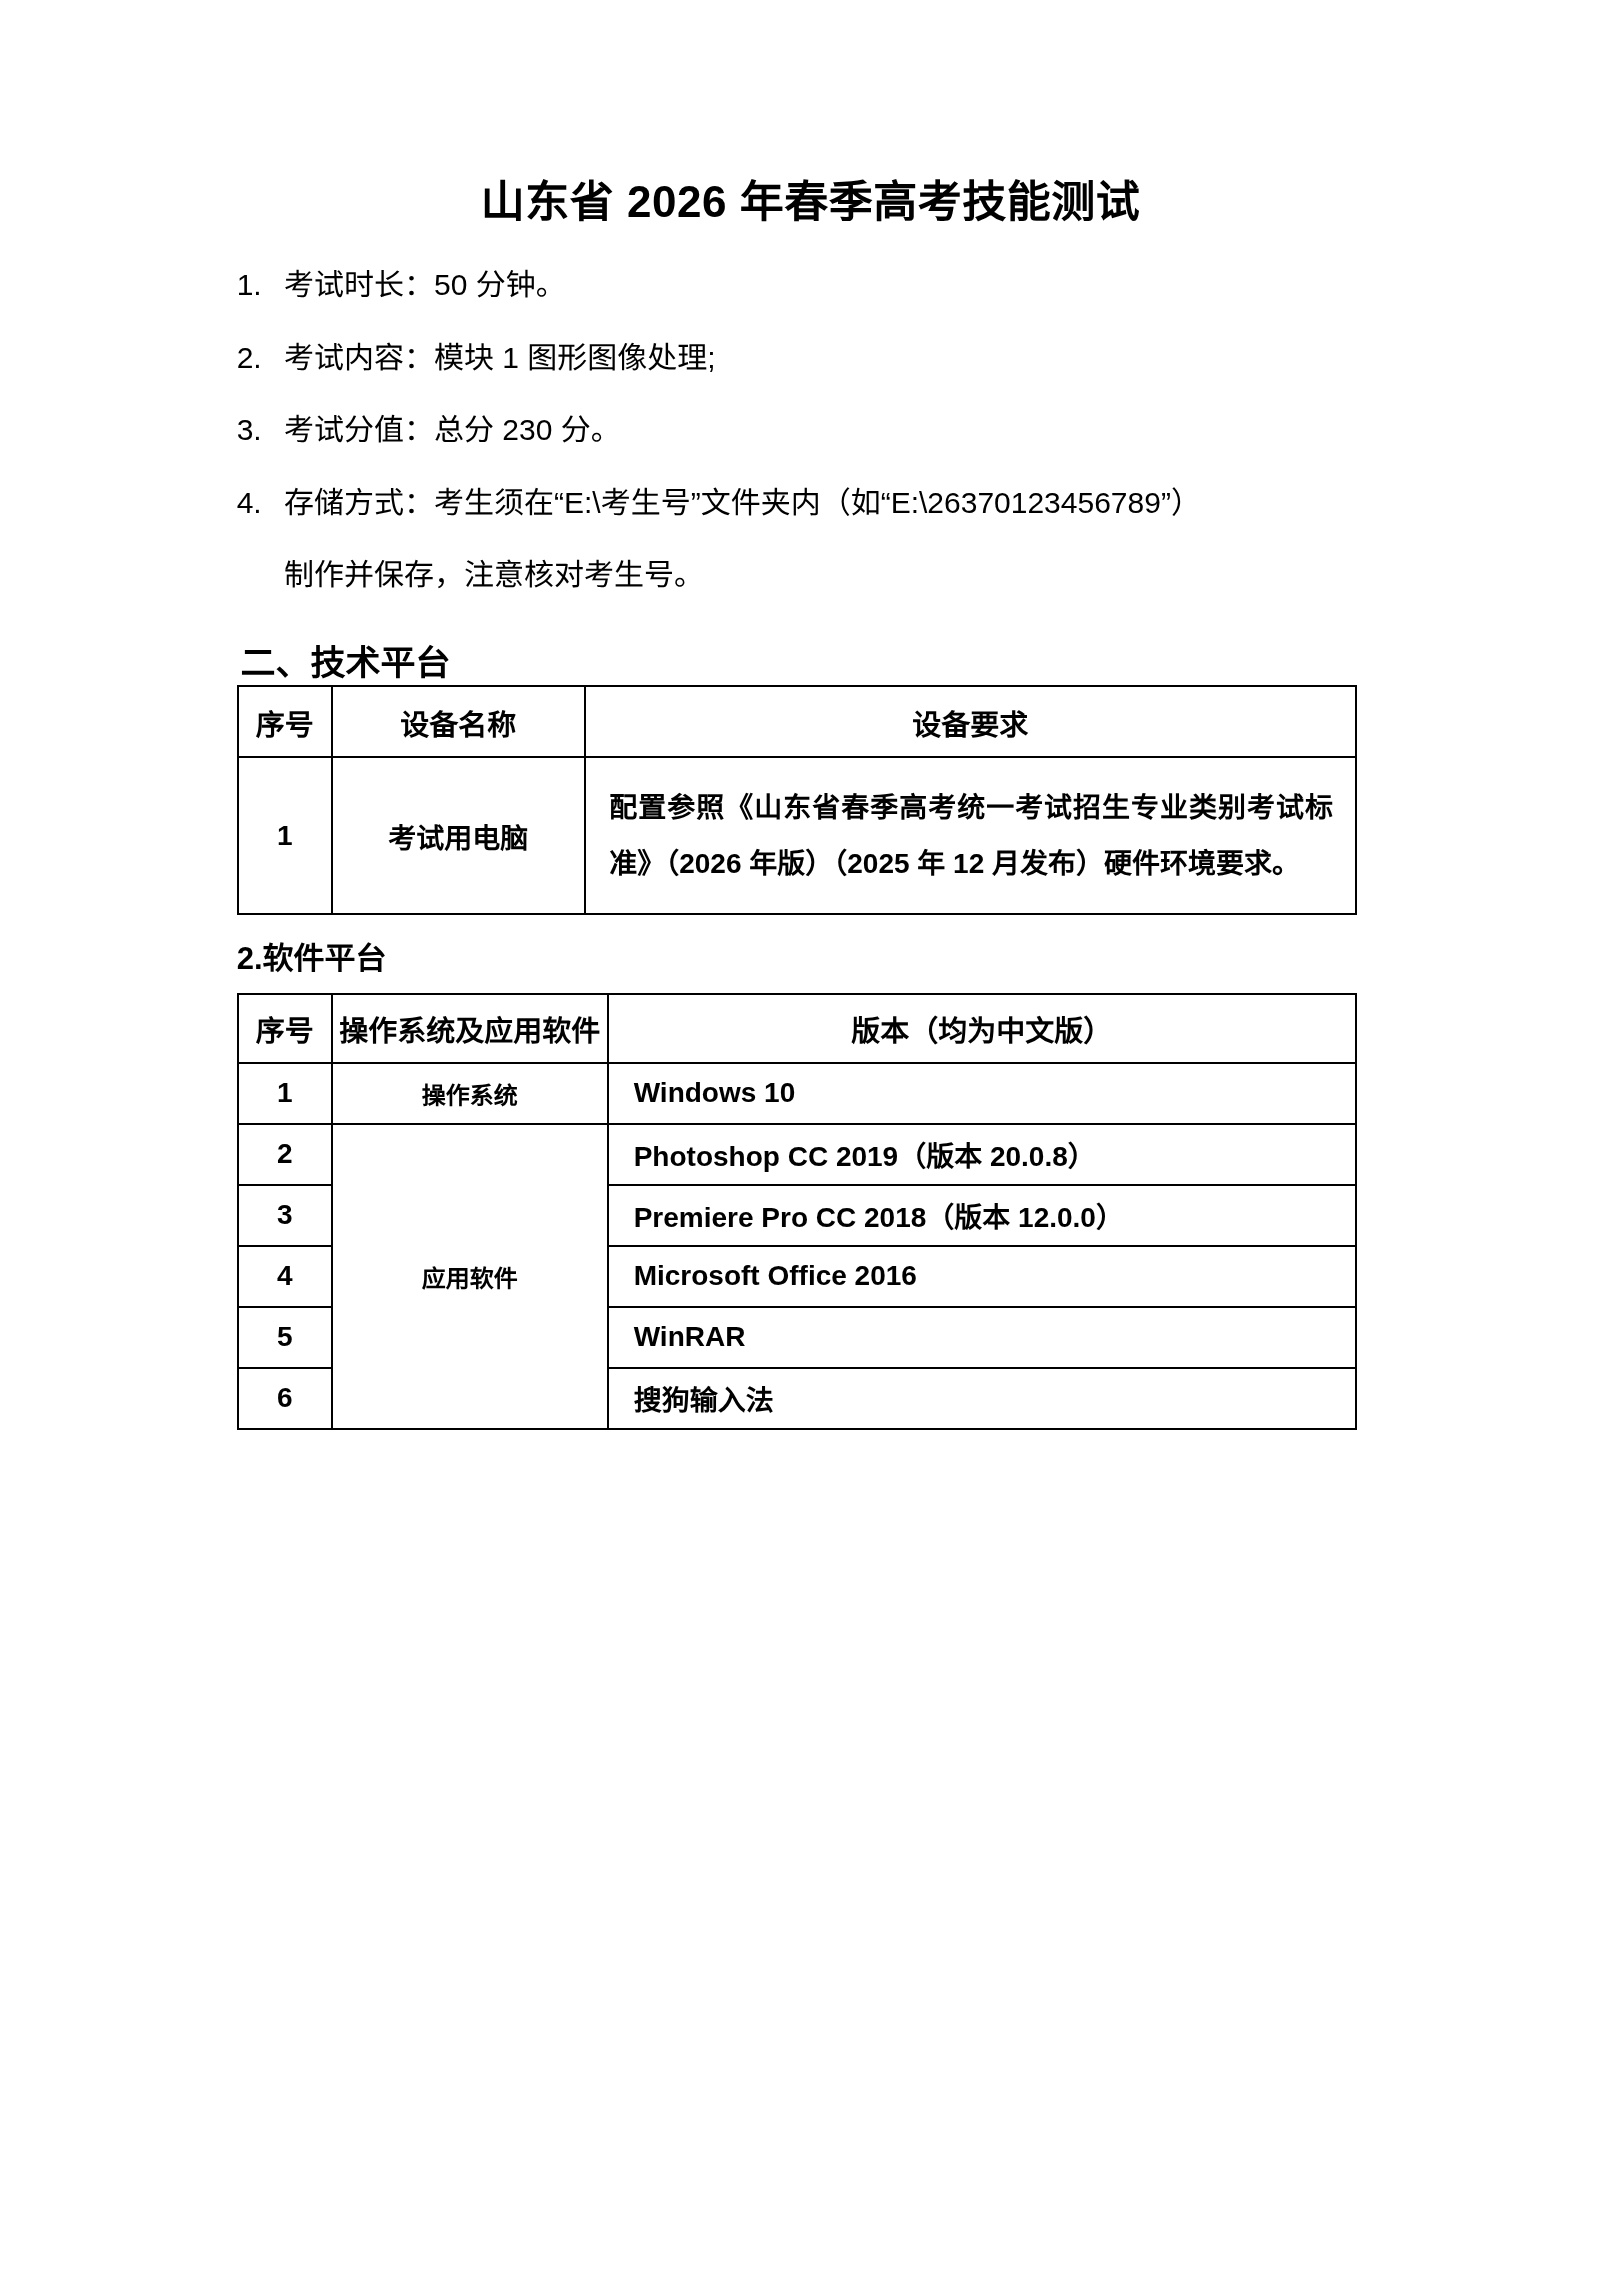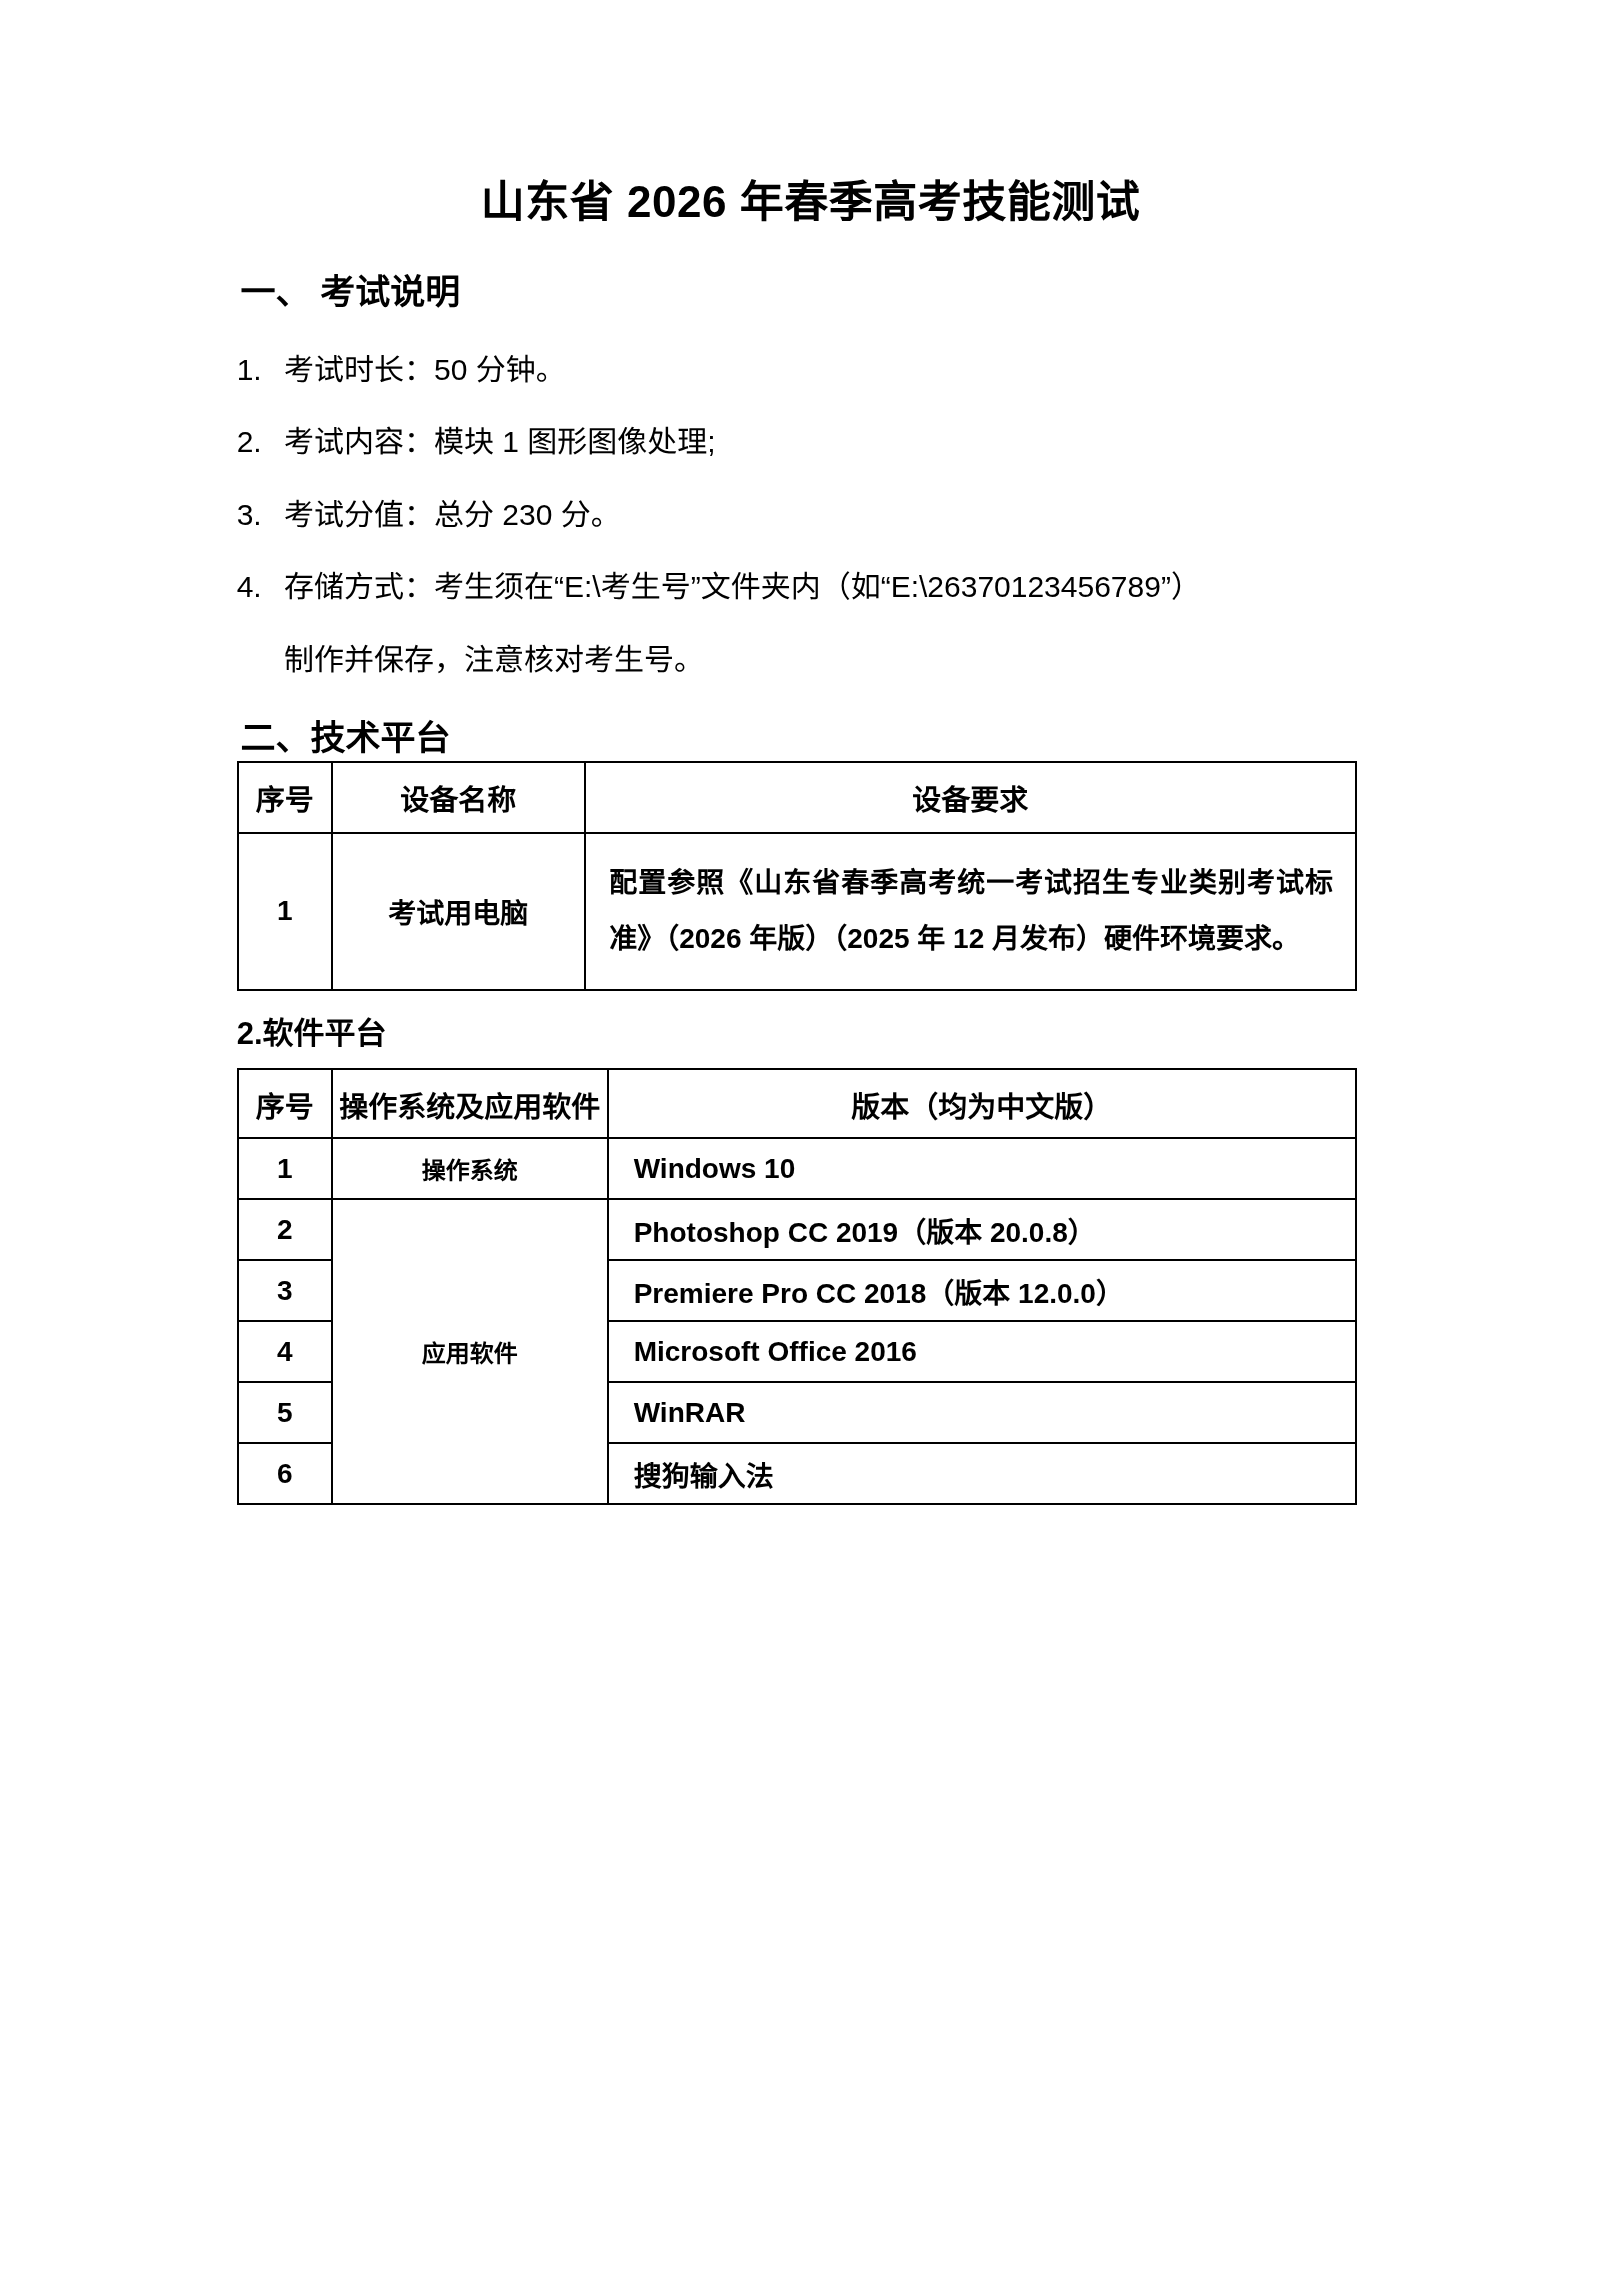--- a/index.html
+++ b/index.html
@@ -46,21 +46,21 @@
     font-size: 35px;
     line-height: 1.3;
     margin: 0;
     padding: 0;
   }
   .h-section-1 {
     margin-top: 39px;
     margin-left: 17.6px;
   }
   .h-section-2 {
-    margin-top: 34px;
+    margin-top: 43px;
     margin-left: 17.6px;
   }
   .sub-heading {
     font-size: 31px;
     line-height: 1.3;
     margin: 0;
     padding: 0;
     margin-left: 13.7px;
   }
   .sub-hardware { margin-top: 25.5px; margin-bottom: 15.7px; }
@@ -159,21 +159,20 @@
     padding-left: 25px;
   }
 </style>
 </head>
 <body>
 
 <div class="page">
 
   <h1 class="doc-title title-line-1">山东省 2026 年春季高考技能测试</h1>
 
-  <h2 class="section-heading h-section-1">一、 考试说明</h2>
 
   <ol class="notes">
     <li class="note-item">
       <span class="note-num">1.</span>
       <span>考试时长：50 分钟。</span>
     </li>
     <li class="note-item">
       <span class="note-num">2.</span>
       <span>考试内容：模块 1   图形图像处理;</span>
     </li>

